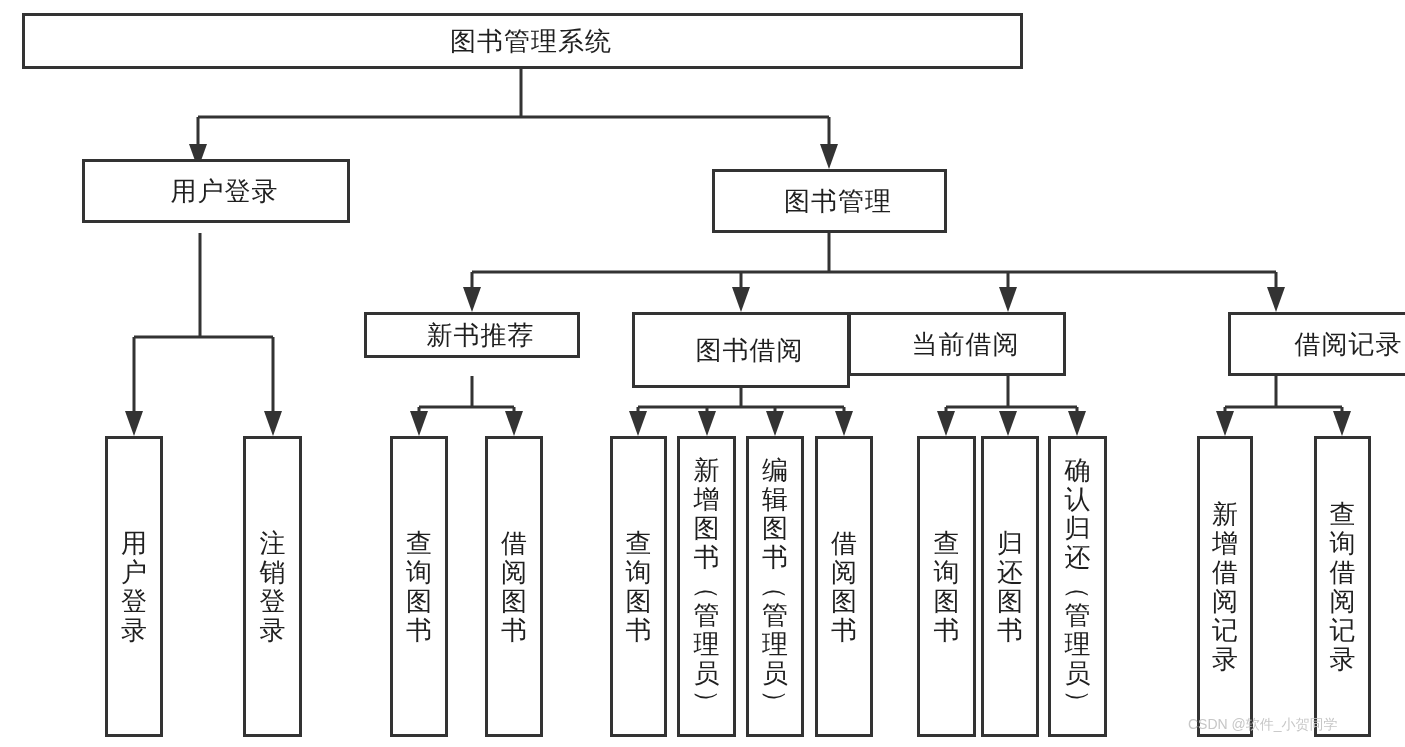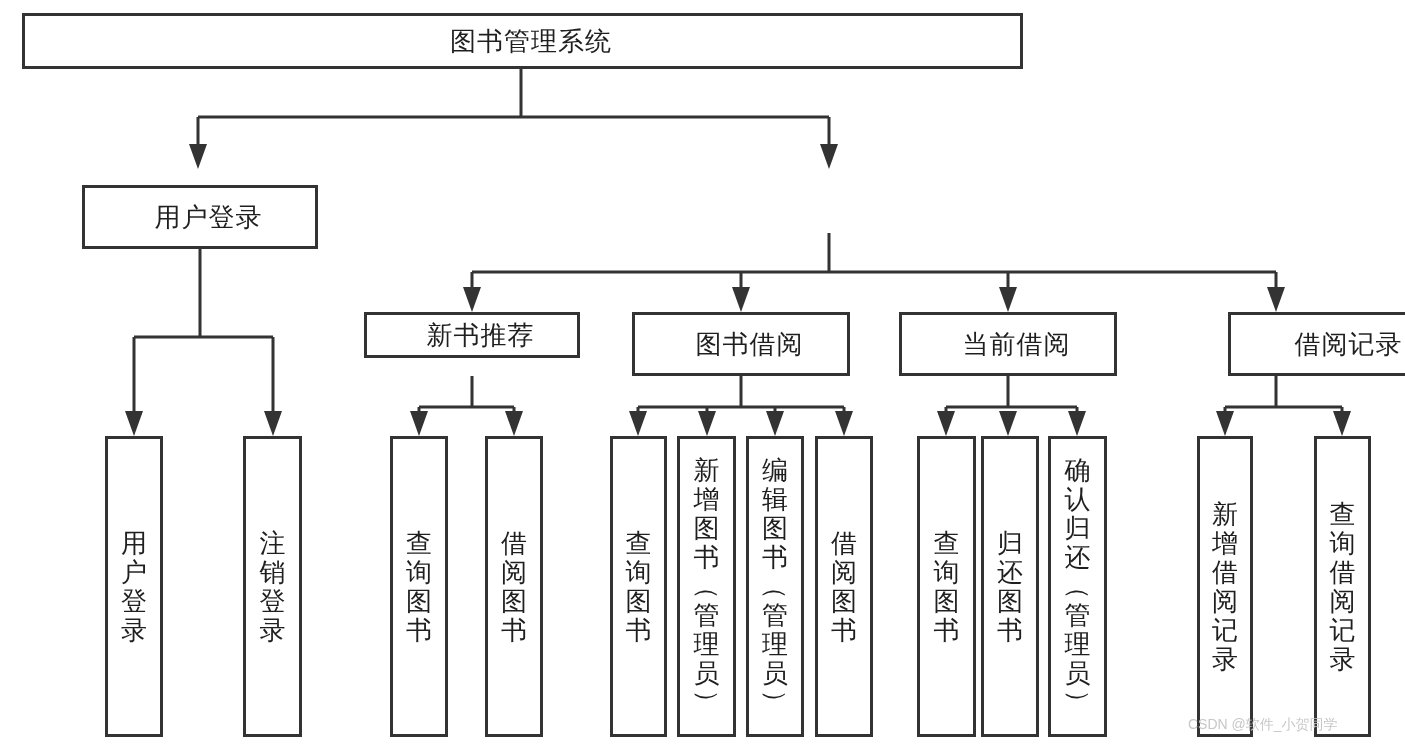--- a/index.html
+++ b/index.html
@@ -95,25 +95,26 @@
 
     <g stroke="#333333" stroke-width="3" fill="#333333">
       <path d="M1276 376 L1276 407 M1225 407 L1342 407 M1225 407 L1225 413 M1342 407 L1342 413" fill="none"></path>
       <polygon points="1216,411 1234,411 1225,436" stroke="none"></polygon>
       <polygon points="1333,411 1351,411 1342,436" stroke="none"></polygon>
     </g>
   </svg>
 
   <div class="node h" style="left:22px; top:13px; width:1001px; height:56px">图书管理系统</div>
 
-  <div class="node h" style="left:82px; top:185px; width:236px; height:64px">用户登录</div>
+  <div class="node h" style="left:82px; top:159px; width:268px; height:64px">用户登录</div>
+  <div class="node h" style="left:712px; top:169px; width:235px; height:64px">图书管理</div>
 
   <div class="node h" style="left:364px; top:312px; width:216px; height:46px">新书推荐</div>
-  <div class="node h" style="left:632px; top:312px; width:218px; height:64px">图书借阅</div>
-  <div class="node h" style="left:899px; top:312px; width:218px; height:64px">当前借阅</div>
+  <div class="node h" style="left:632px; top:312px; width:218px; height:76px">图书借阅</div>
+  <div class="node h" style="left:848px; top:312px; width:218px; height:64px">当前借阅</div>
   <div class="node h" style="left:1228px; top:312px; width:224px; height:64px">借阅记录</div>
 
   <div class="node v" style="left:105px; top:436px; width:58px; height:301px">
       <span class="vchar">用</span>
       <span class="vchar">户</span>
       <span class="vchar">登</span>
       <span class="vchar">录</span>
     </div>
   <div class="node v" style="left:243px; top:436px; width:59px; height:301px">
       <span class="vchar">注</span>

